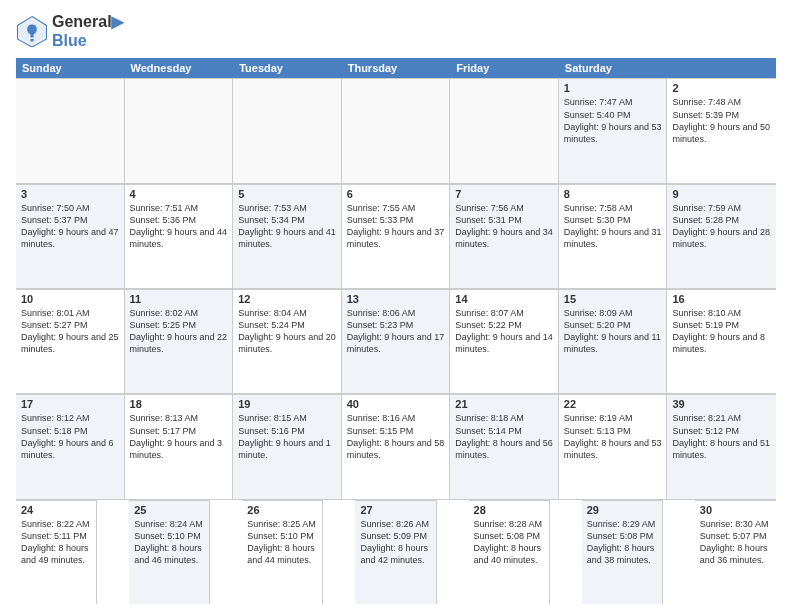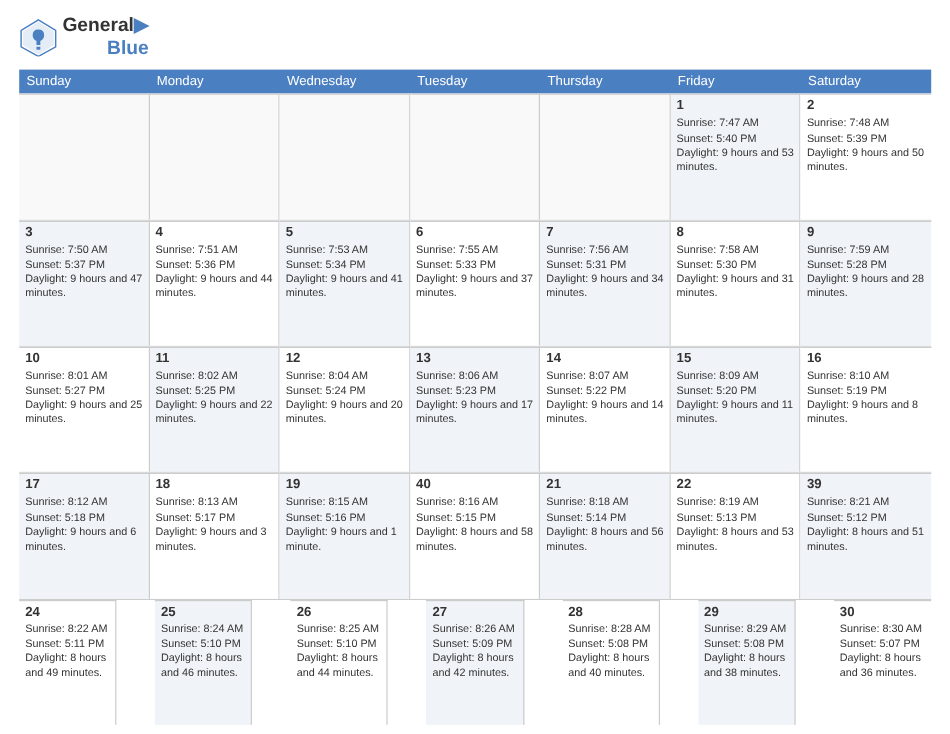--- a/index.html
+++ b/index.html
@@ -15,21 +15,20 @@
       height: 612px;
       padding: 12px 16px 8px 16px;
       display: flex;
       flex-direction: column;
     }
     .header {
       display: flex;
       justify-content: space-between;
       align-items: flex-start;
       margin-bottom: 8px;
-      text-align: right;
     }
     .logo {
       display: flex;
       align-items: center;
       gap: 4px;
     }
     .logo-icon {
       width: 32px;
       height: 32px;
     }
@@ -51,21 +50,21 @@
       flex-direction: column;
     }
     .cal-header {
       display: grid;
       grid-template-columns: repeat(7, 1fr);
       background: #4a7fc1;
     }
     .cal-header-cell {
       color: #fff;
       font-size: 11px;
-      font-weight: normal;
+      font-weight: bold;
       padding: 4px 6px;
       text-align: left;
     }
     .cal-body {
       display: flex;
       flex-direction: column;
       flex: 1;
     }
     .cal-week {
       display: grid;
@@ -125,21 +124,20 @@
     </div>
     <div class="title-section">
       <div class="month-title"></div>
       <div class="location"></div>
     </div>
   </div>
 
   <div class="calendar">
     <div class="cal-header">
     <div class="cal-header-cell">Sunday</div>
-        <div class="cal-header-cell">Monday</div>
         <div class="cal-header-cell">Wednesday</div>
         <div class="cal-header-cell">Tuesday</div>
         <div class="cal-header-cell">Thursday</div>
         <div class="cal-header-cell">Friday</div>
         <div class="cal-header-cell">Saturday</div>
       </div>
     <div class="cal-body">
     <div class="cal-week">
           <div class="cal-cell empty"></div>
           <div class="cal-cell empty"></div>

